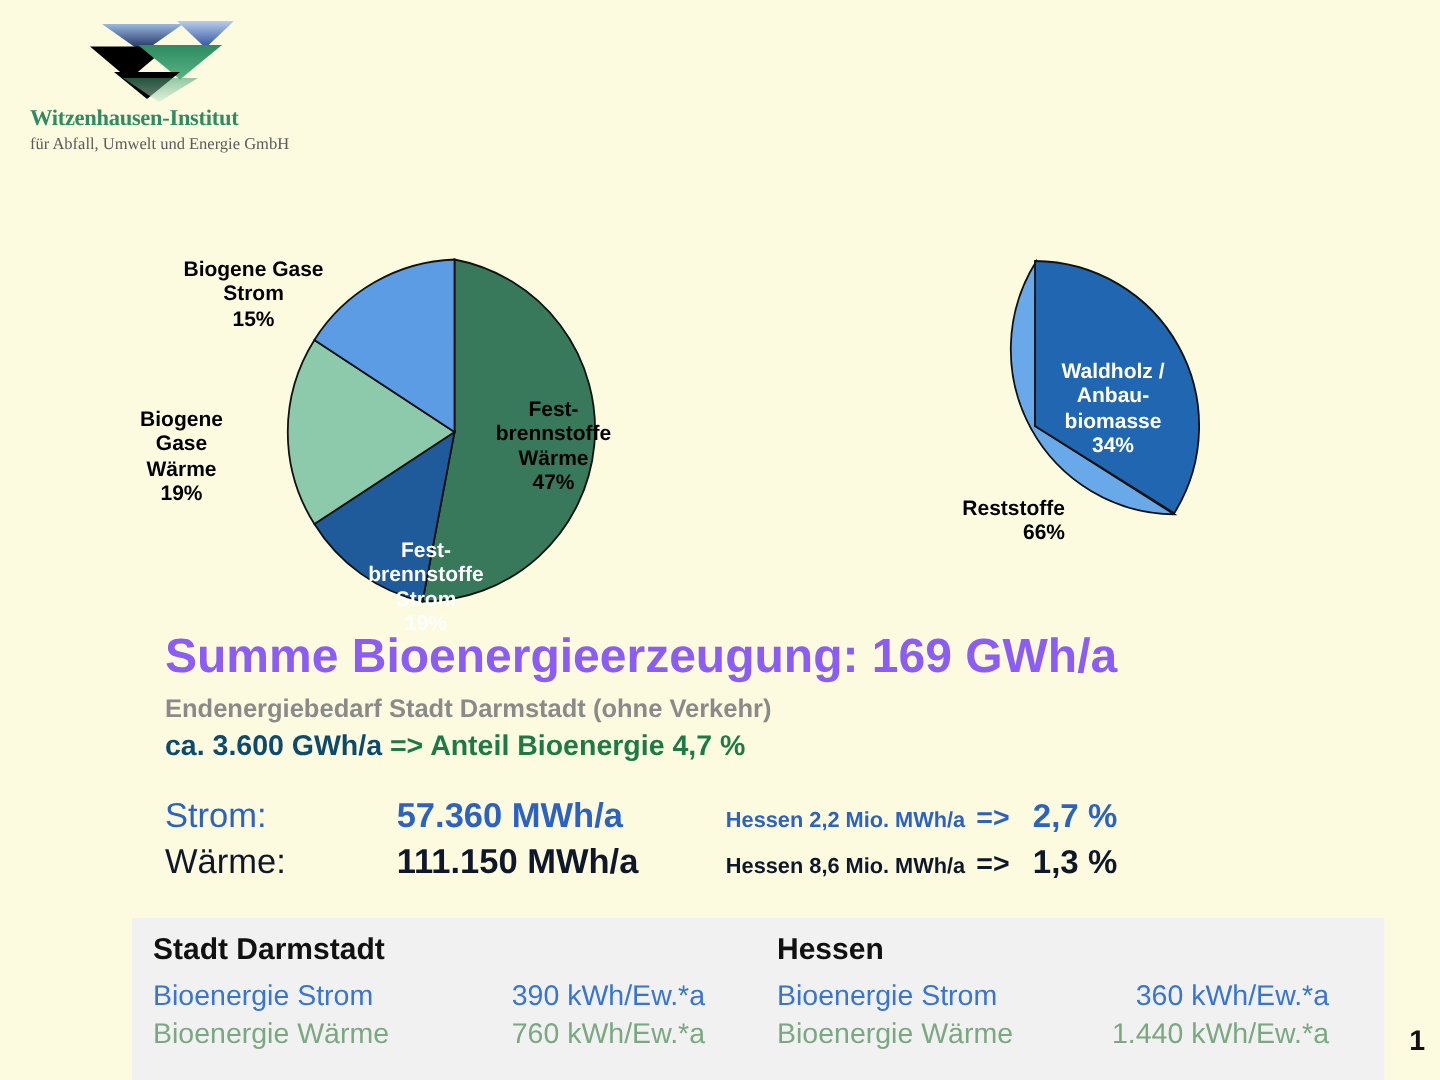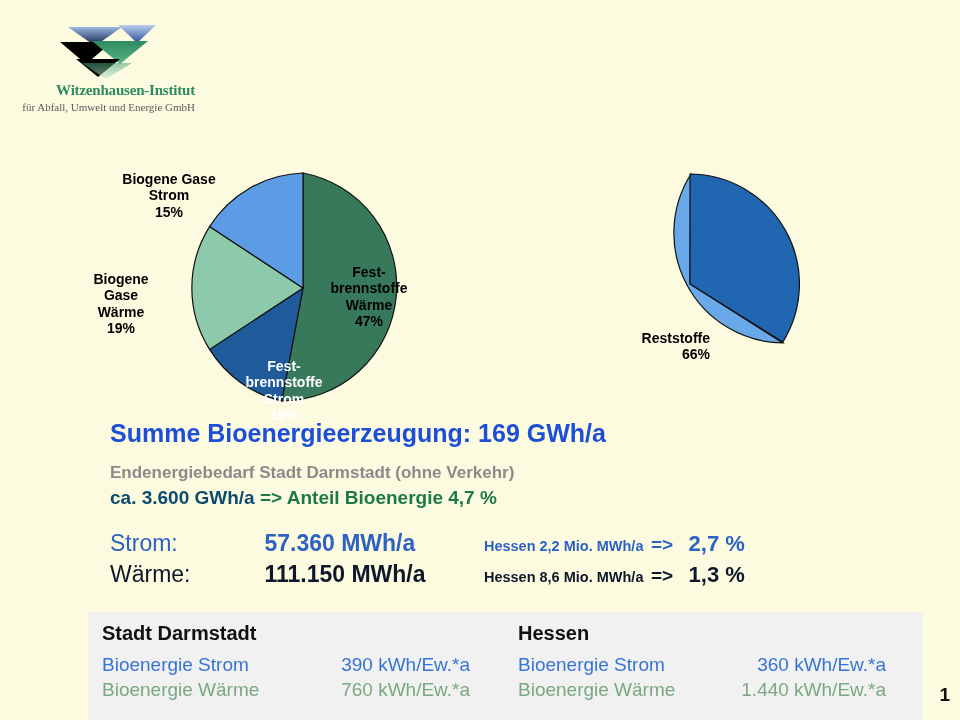--- a/index.html
+++ b/index.html
@@ -17,24 +17,24 @@
   .slide {
     position: relative;
     width: 960px;
     height: 720px;
   }
 
   
   .logo {
     position: absolute;
     left: 20px;
-    top: 19px;
+    top: 8px;
     width: 175px;
     height: 110px;
-    text-align: right;
+    text-align: left;
   }
   .logo-mark {
     width: 175px;
     height: 62px;
     display: block;
   }
   .logo-name {
     font-family: "Liberation Serif", serif;
     font-weight: bold;
     font-size: 15px;
@@ -90,23 +90,23 @@
   #lbl-fb-strom   { left: 240px; top: 341px; width: 88px;  text-align: center; }
   
   #lbl-waldholz   { left: 692px; top: 222px; width: 100px; text-align: center; }
   #lbl-reststoffe { left: 604px; top: 313px; width: 106px; text-align: right; }
 
   
   .sum-line {
     position: absolute;
     left: 110px;
     top: 419px;
-    font-size: 25px;
-    font-weight: bold;
-    color: #1d4ed8;
+    font-size: 32px;
+    font-weight: bold;
+    color: #8b5cf6;
     white-space: nowrap;
   }
   .ende-line {
     position: absolute;
     left: 110px;
     top: 463px;
     font-size: 17px;
     font-weight: bold;
     color: #8a8a8a;
     white-space: nowrap;
@@ -287,20 +287,26 @@
   </div>
 
   <div class="pie-wrap" id="pie-right">
     <svg class="pie-svg" viewBox="0 0 224 224" width="224" height="224">
 
       <path d="M112 112 L112 2 A110 110 0 0 1 19.18 170.10 Z" fill="#6aa9e9" stroke="#111111" stroke-width="1.2" transform="rotate(122.4 112 112)"></path>
       <path d="M112 112 L112 2 A110 110 0 0 1 204.82 170.10 Z" fill="#2166b0" stroke="#111111" stroke-width="1.2"></path>
     </svg>
   </div>
 
+  <div class="pie-label lbl-light" id="lbl-waldholz">
+    <span>Waldholz /
+Anbau-
+biomasse</span>
+    <span>34%</span>
+  </div>
 
   <div class="pie-label lbl-dark" id="lbl-reststoffe">
     <span>Reststoffe</span>
     <span>66%</span>
   </div>
 
   <div class="sum-line">Summe Bioenergieerzeugung: 169 GWh/a</div>
   <div class="ende-line">Endenergiebedarf Stadt Darmstadt  (ohne Verkehr)</div>
   <div class="ca-line">
     <span class="ca-grey">ca. 3.600 GWh/a</span>

